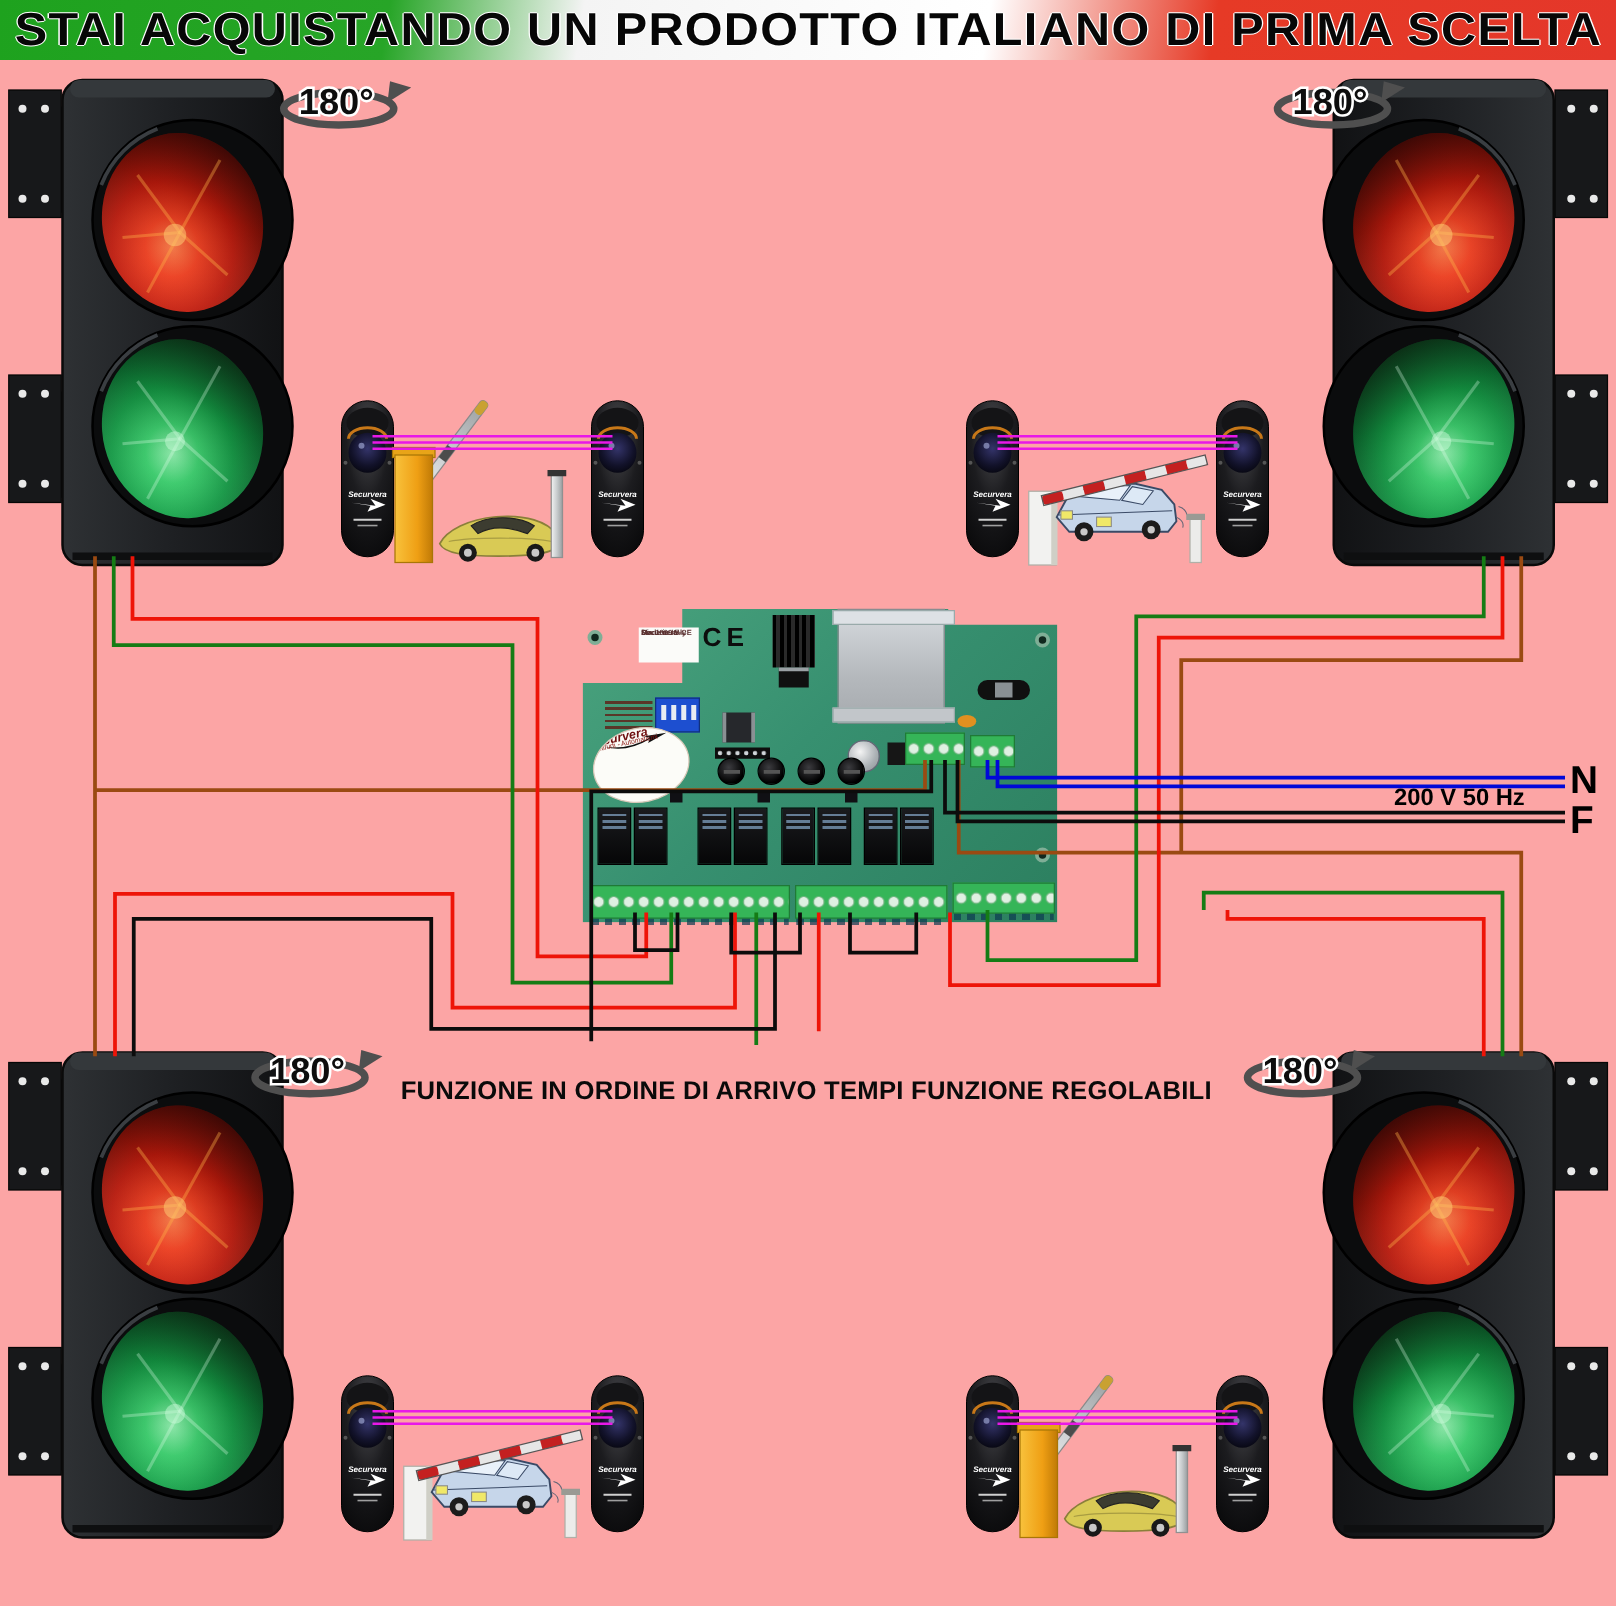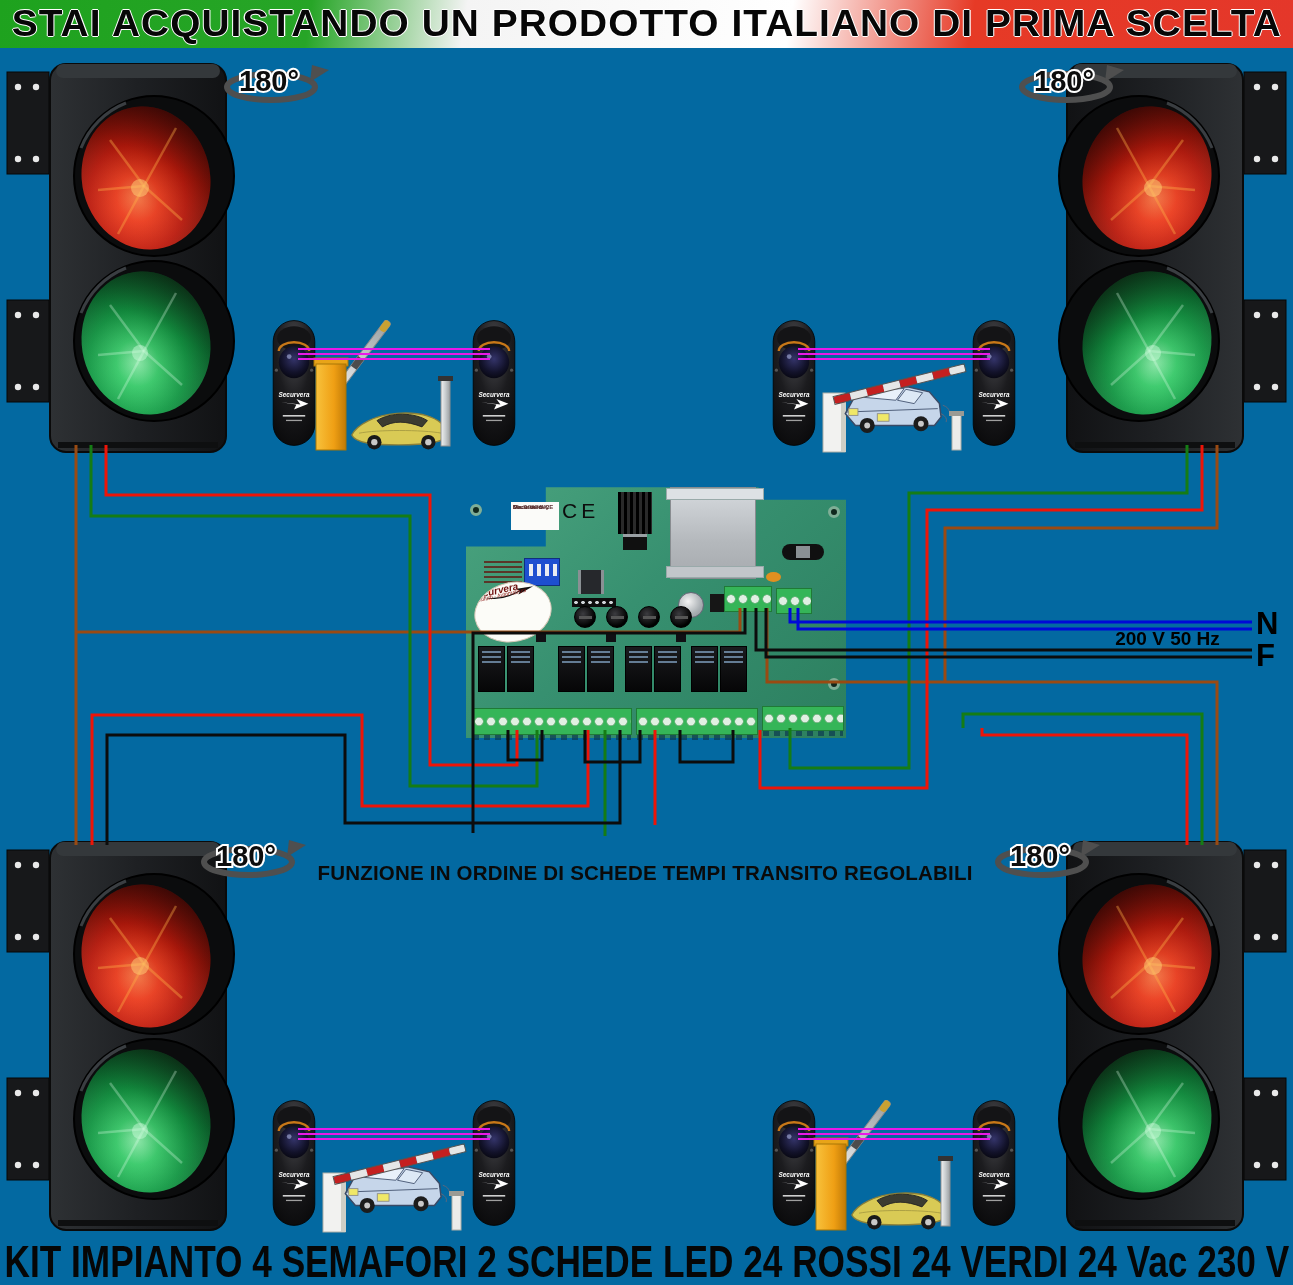--- a/index.html
+++ b/index.html
@@ -1,16 +1,16 @@
 <!DOCTYPE html>
 <html><head>
 <meta charset="utf-8">
 <style>
   html,body{margin:0;padding:0;background:#fff;}
-  #stage{position:relative;width:1293px;height:1285px;background:#0369a1;overflow:hidden;
+  #stage{position:relative;width:1293px;height:1285px;background:#fca5a5;overflow:hidden;
          font-family:"Liberation Sans",sans-serif;}
   
   .banner{position:absolute;left:0;top:0;width:1293px;height:48px;
     background:linear-gradient(99deg,#1ea21e 0%,#27a527 24%,#f4f4f4 36%,#ffffff 61%,#e63a26 75%,#e4372a 100%);
     display:flex;align-items:center;justify-content:center;}
   .banner span{font-weight:bold;font-size:37px;letter-spacing:1px;color:#070707;white-space:nowrap;
     transform:scaleX(1.05);
     text-shadow:1px 0 0 #fff,-1px 0 0 #fff,0 1px 0 #fff,0 -1px 0 #fff;}
   
   .footer{position:absolute;left:0;bottom:0;width:1293px;height:47px;display:flex;align-items:center;justify-content:center;}
@@ -43,21 +43,21 @@
   .wires{position:absolute;left:0;top:0;z-index:30;pointer-events:none;}
   .wires path{fill:none;stroke-width:3;}
   
   .pcb{position:absolute;left:466px;top:486px;width:380px;height:252px;z-index:20;}
   .pcb *{position:absolute;box-sizing:border-box;}
   .pcb-base{left:0;top:0;width:380px;height:252px;
     background:linear-gradient(135deg,#4aa37e 0%,#379070 45%,#2c7f5f 100%);
     clip-path:polygon(0 24%,21% 24%,21% .5%,77% .5%,77% 5.5%,100% 5.5%,100% 100%,0 100%);}
   .pcb-label{left:45px;top:16px;width:48px;height:28px;background:#fbfbf9;padding:1px 2px;
     font-size:6px;line-height:8px;color:#5a3030;font-weight:bold;white-space:nowrap;overflow:hidden;}
-  .pcb-ce{left:96px;top:13px;font-size:21px;font-weight:normal;letter-spacing:4px;color:#0d0d0d;}
+  .pcb-ce{left:96px;top:13px;font-size:21px;font-weight:bold;letter-spacing:4px;color:#0d0d0d;}
   .heatsink{left:152px;top:6px;width:34px;height:42px;
     background:repeating-linear-gradient(90deg,#000 0 3px,#2a2a2a 3px 6px);}
   .to220{left:157px;top:48px;width:24px;height:16px;background:#101010;border-top:3px solid #9aa0a4;}
   .xfmr{left:204px;top:1px;width:86px;height:92px;background:linear-gradient(180deg,#d6dade,#b4b8bc 60%,#a6aaae);
     border:1px solid #888c90;}
   .xfmr:before{content:"";position:absolute;left:-5px;top:0;width:96px;height:10px;background:#dde1e5;border:1px solid #9aa;}
   .xfmr:after{content:"";position:absolute;left:-5px;bottom:0;width:96px;height:10px;background:#c2c6ca;border:1px solid #9aa;}
   .cap{left:212px;top:106px;width:26px;height:26px;border-radius:50%;border:1px solid #667;
     background:radial-gradient(circle at 38% 35%,#f4f4f4,#aab0b4 60%,#8a9094);}
   .blkc{background:#161616;}
@@ -456,19 +456,16 @@
     <div class="relay" style="left:225px;"></div>
     <div class="relay" style="left:254px;"></div>
     <div class="term screws strip" style="left:6px;width:160px;"></div>
     <div class="term screws strip" style="left:170px;width:122px;"></div>
     <div class="term screws strip" style="left:296px;top:220px;width:82px;height:25px;"></div>
     <div class="hole" style="left:4px;top:18px;"></div>
     <div class="hole" style="left:362px;top:20px;"></div>
     <div class="hole" style="left:362px;top:192px;"></div>
   </div>
 
-  <div class="funzione">FUNZIONE IN ORDINE DI SCHEDE TEMPI TRANSITO REGOLABILI</div>
-
-  <div class="footer">
-    <span>KIT IMPIANTO 4 SEMAFORI 2 SCHEDE LED 24 ROSSI 24 VERDI 24 Vac 230 V</span>
-  </div>
+  <div class="funzione">FUNZIONE IN ORDINE DI ARRIVO TEMPI FUNZIONE REGOLABILI</div>
+
 
 </div>
 
 </body></html>

